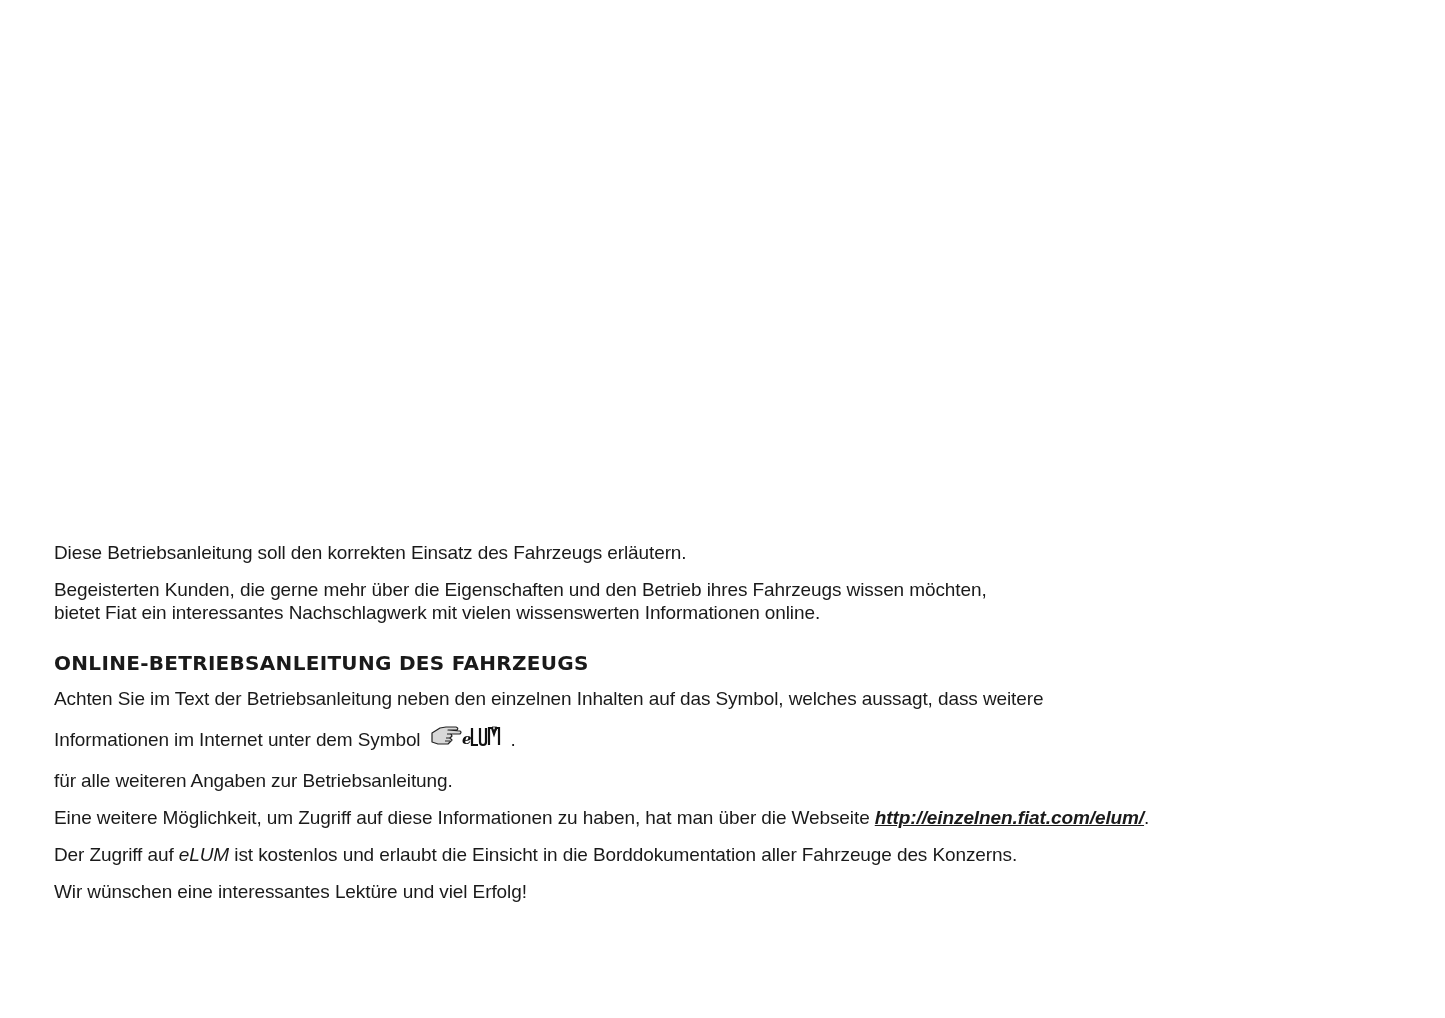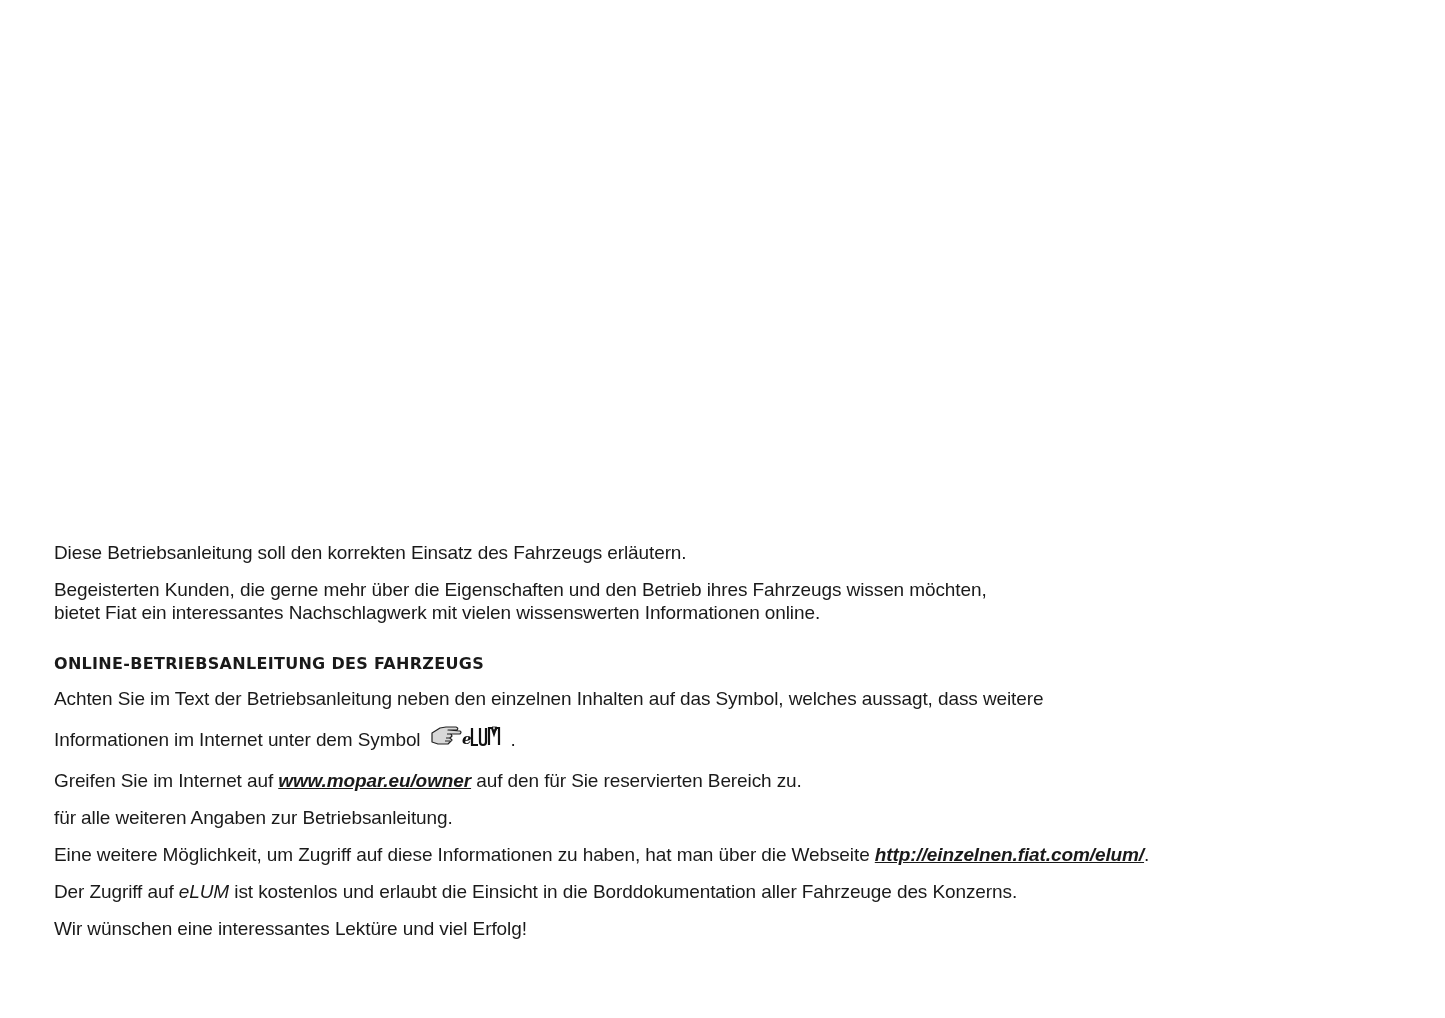--- a/index.html
+++ b/index.html
@@ -23,21 +23,21 @@
       font-size: 19px;
       line-height: 23px;
       letter-spacing: -0.1px;
     }
     .para {
       margin: 0 0 14px 0;
       white-space: nowrap;
     }
     .heading {
       font-weight: bold;
-      font-size: 16px;
+      font-size: 20px;
       letter-spacing: 0.3px;
       margin: 28px 0 12px 0;
       font-family: "DejaVu Sans", "Liberation Sans", sans-serif;
       font-weight: 900;
     }
     .link {
       font-weight: bold;
       font-style: italic;
       text-decoration: underline;
       color: #1a1a1a;
@@ -78,23 +78,20 @@
   <p class="para symbol-line">
     <span>Informationen im Internet unter dem Symbol</span><span class="symbol"><svg width="76" height="26" viewBox="0 0 76 26" xmlns="http://www.w3.org/2000/svg">
         <path d="M2 9 L10 4 L16 3 L26 3 Q29 4 27 6 L18 6 L30 7 Q32 8 30 10 L21 10 L22 12 L20 14 L22 16 L20 18 L18 20 L8 20 L2 18 Z" fill="#d9d9d9" stroke="#222" stroke-width="1.2" stroke-linejoin="round"></path>
         <path d="M17 10 L21 10 M16 14 L21 14 M15 17 L20 17" stroke="#222" stroke-width="1" fill="none"></path>
         <text x="32" y="20" font-family="DejaVu Serif, serif" font-style="italic" font-weight="bold" font-size="15" fill="#111">e</text>
         <path d="M42 4 L42 21 L48 21 M50 4 L50 18 Q50 21 53 21 Q56 21 56 18 L56 4 M59 21 L59 4 L62 4 L64 10 L66 4 L69 4 L69 21" stroke="#111" stroke-width="2.2" fill="none"></path>
         <rect x="62.5" y="3" width="4" height="3" fill="none" stroke="#111" stroke-width="0.8"></rect>
       </svg></span><span>.</span>
   </p>
 
-  <p class="para">
-    <span>Greifen Sie im Internet auf </span><a class="link">www.mopar.eu/owner</a><span> auf den für Sie reservierten Bereich zu.</span>
-  </p>
 
   <p class="para">
     <span class="line2">für alle weiteren Angaben zur Betriebsanleitung.</span>
   </p>
 
   <p class="para">
     <span>Eine weitere Möglichkeit, um Zugriff auf diese Informationen zu haben, hat man über die Webseite </span><a class="link">http://einzelnen.fiat.com/elum/</a><span>.</span>
   </p>
 
   <p class="para">

